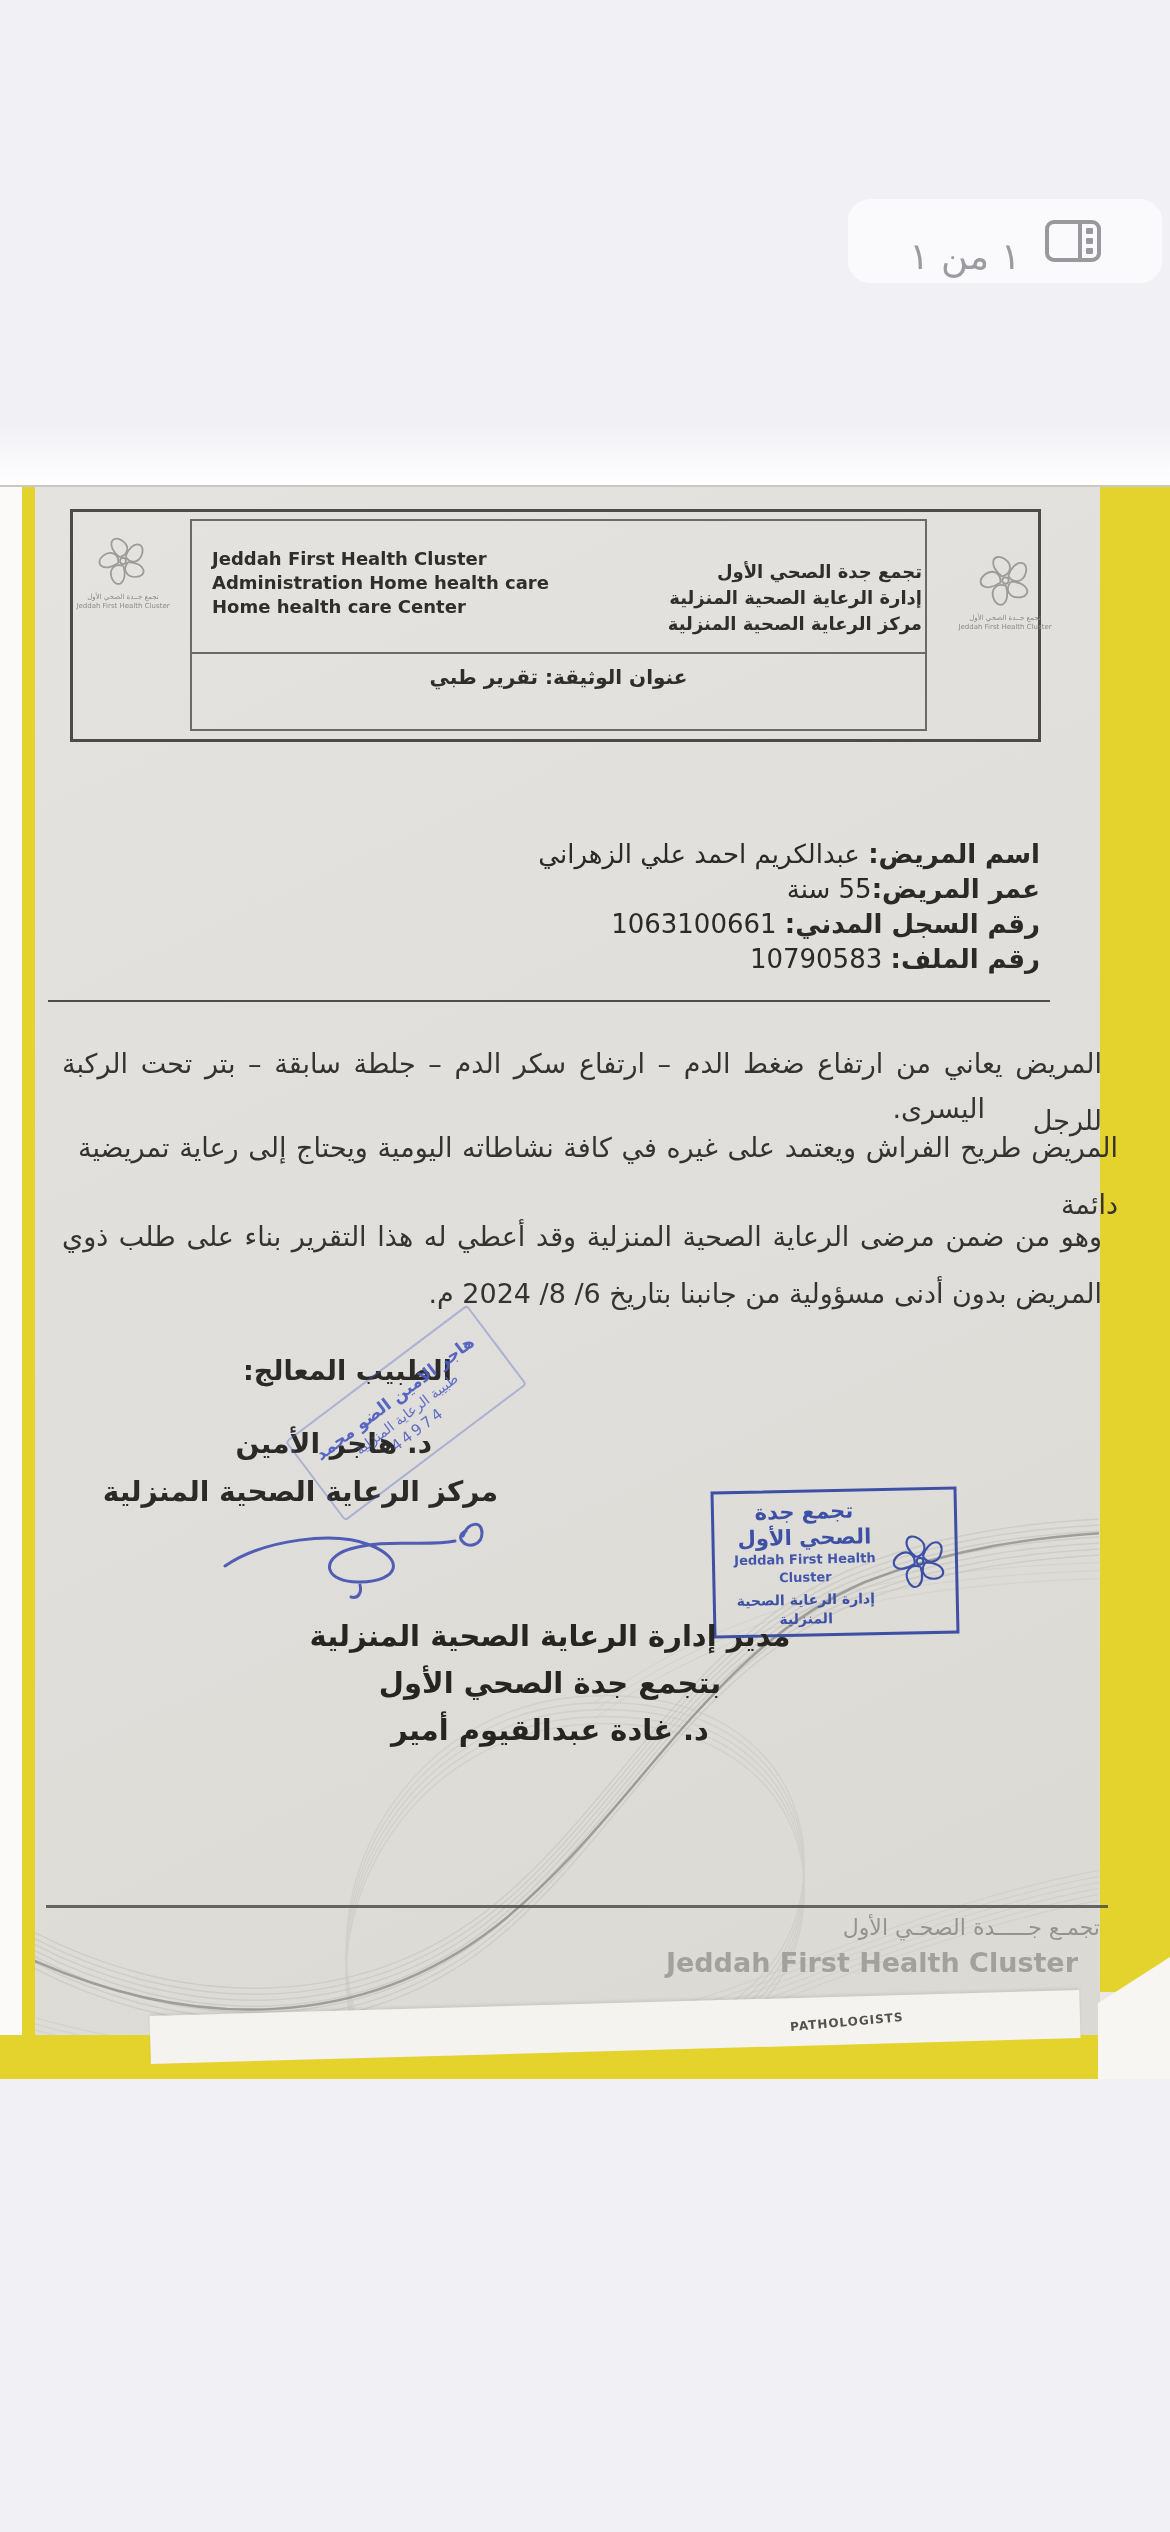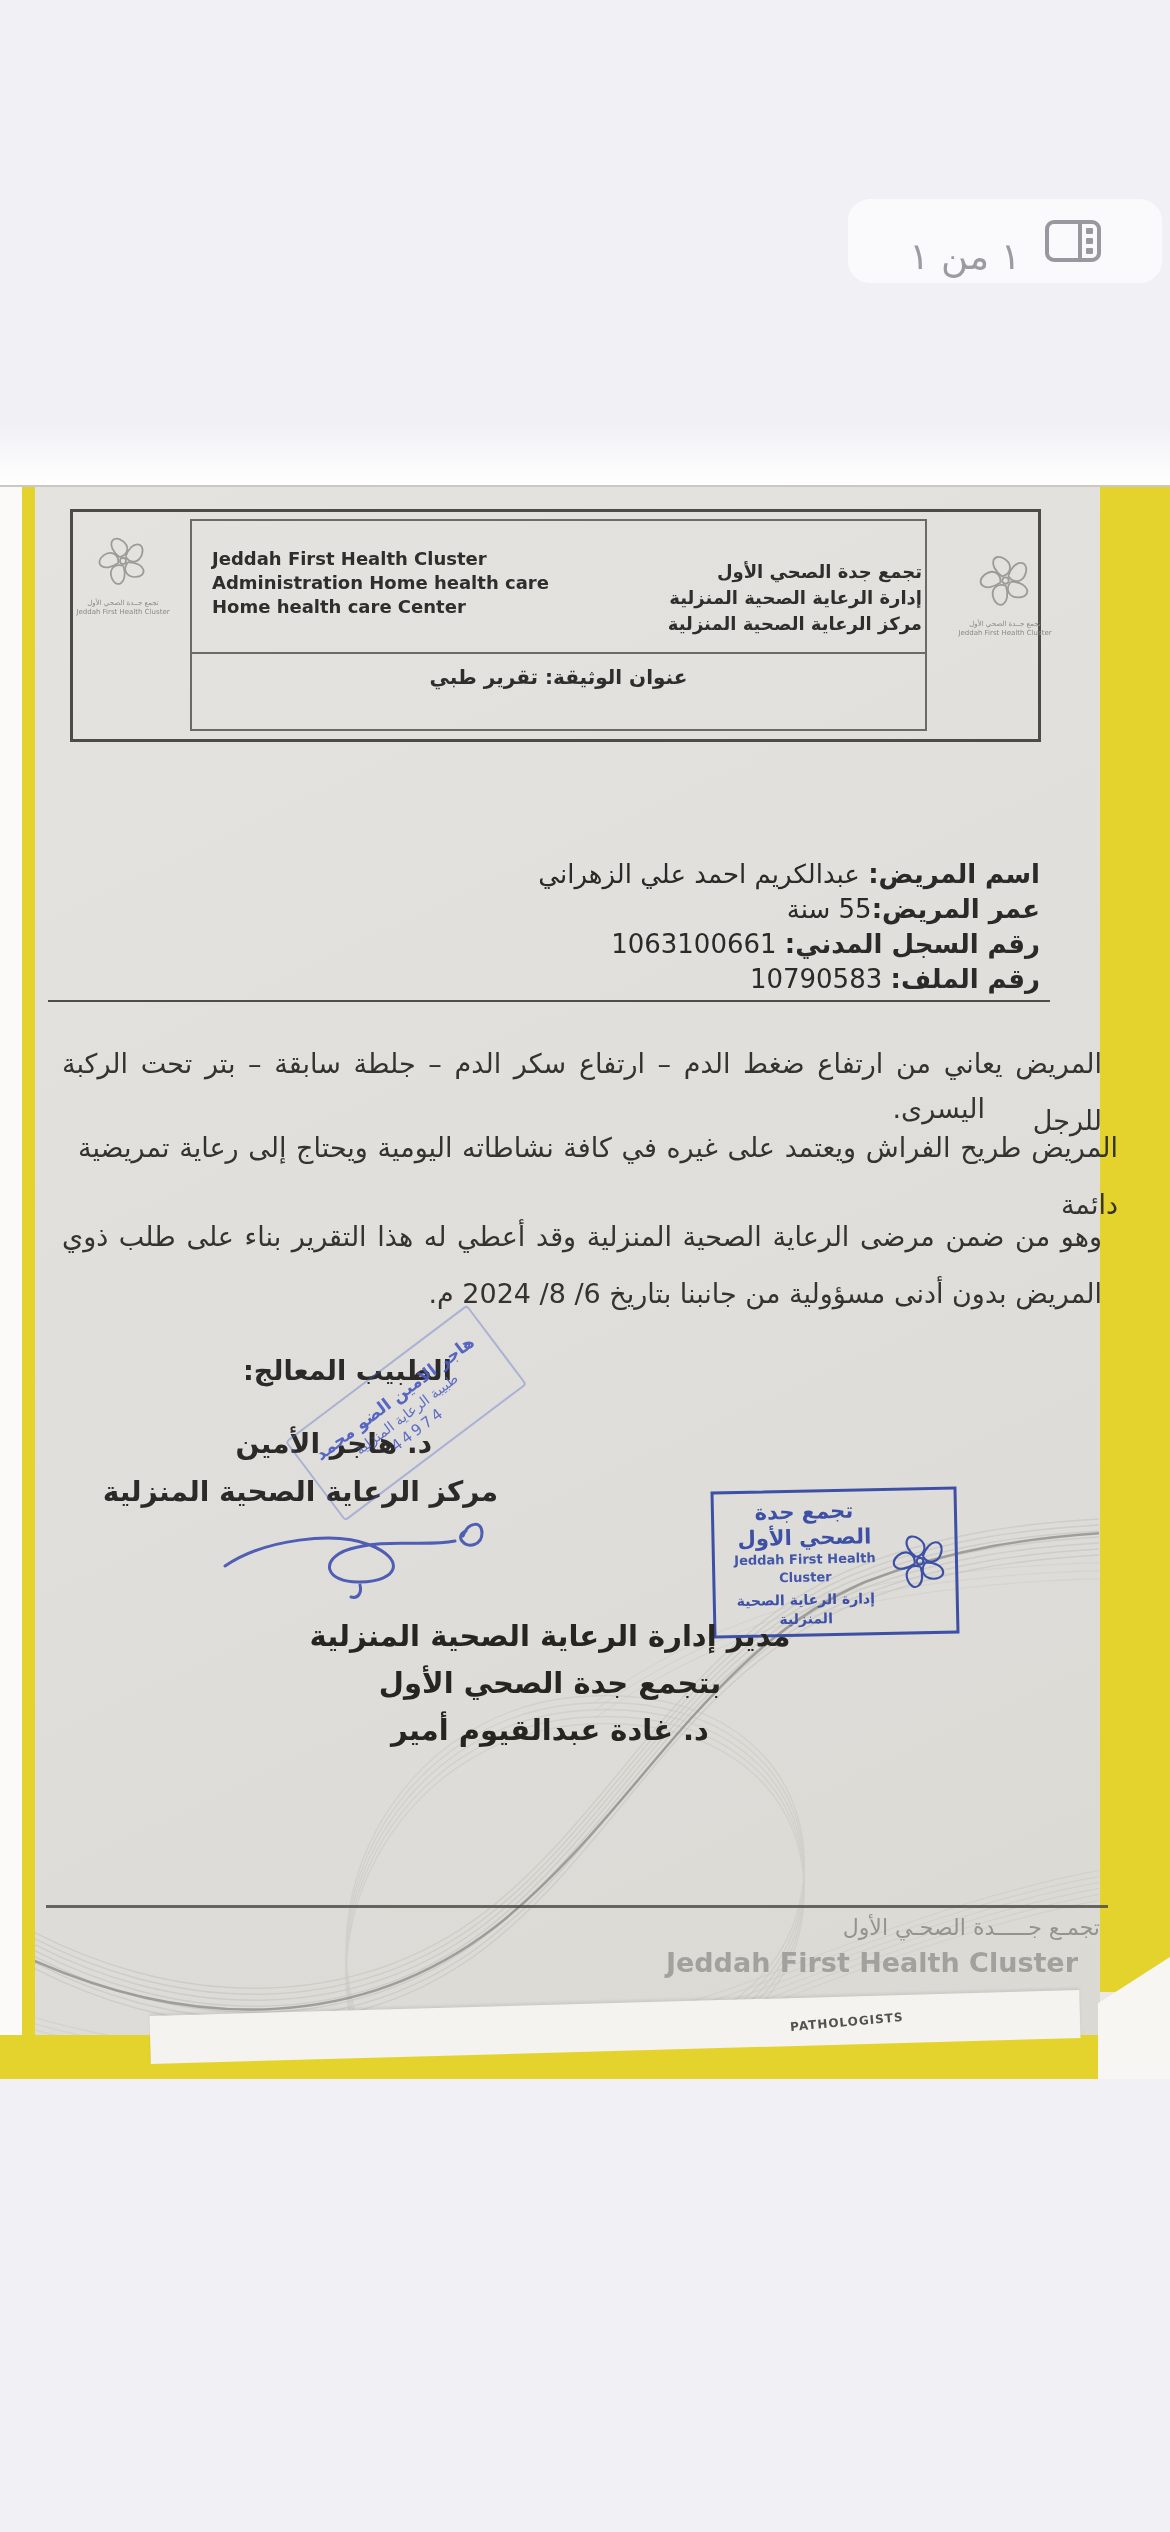--- a/index.html
+++ b/index.html
@@ -37,26 +37,26 @@
   .hdr-inner{position:absolute;left:190px;top:32px;width:737px;height:212px;border:2px solid #6A6A66;box-sizing:border-box;}
   .hdr-divider{position:absolute;left:190px;top:165px;width:737px;height:2px;background:#6A6A66;}
   .hdr-en{position:absolute;left:212px;top:60px;font-size:18px;font-weight:700;color:#2F2E2C;line-height:24px;}
   .hdr-ar{position:absolute;right:248px;top:72px;font-size:18px;font-weight:700;color:#2F2E2C;line-height:26px;
     direction:rtl;text-align:right;}
   .doc-row{position:absolute;left:190px;top:178px;width:737px;text-align:center;font-size:20px;font-weight:700;
     color:#2E2D2B;direction:rtl;}
   .logo-wrap{position:absolute;width:130px;text-align:center;}
   .logo-left{left:58px;top:48px;}
   .logo-right{left:940px;top:66px;}
-  .logo-cap{font-size:7px;color:#8B8A86;line-height:9px;margin-top:8px;}
+  .logo-cap{font-size:7px;color:#8B8A86;line-height:9px;margin-top:2px;}
 
   
   .doc-title{position:absolute;left:135px;top:305px;width:820px;text-align:center;font-size:29px;font-weight:700;
     color:#23221F;direction:rtl;}
-  .patient{position:absolute;right:130px;top:350px;direction:rtl;text-align:right;font-size:26px;color:#2B2A28;line-height:35px;margin-top:20px;}
+  .patient{position:absolute;right:130px;top:350px;direction:rtl;text-align:right;font-size:26px;color:#2B2A28;line-height:35px;}
   .patient .lbl{font-weight:700;}
   .rule{position:absolute;left:48px;top:513px;width:1002px;height:2px;background:#4E4D49;}
   .para{position:absolute;left:62px;width:1040px;direction:rtl;font-size:27px;color:#343330;line-height:57px;
     text-align:justify;text-align-last:justify;}
   .p1{top:548px;}
   .p1b{position:absolute;right:185px;top:606px;direction:rtl;font-size:27px;color:#343330;}
   .p2a{top:632px;margin-left:16px;}
   .p2b{top:721px;}
   .p2c{top:778px;text-align:right;text-align-last:right;}
 

